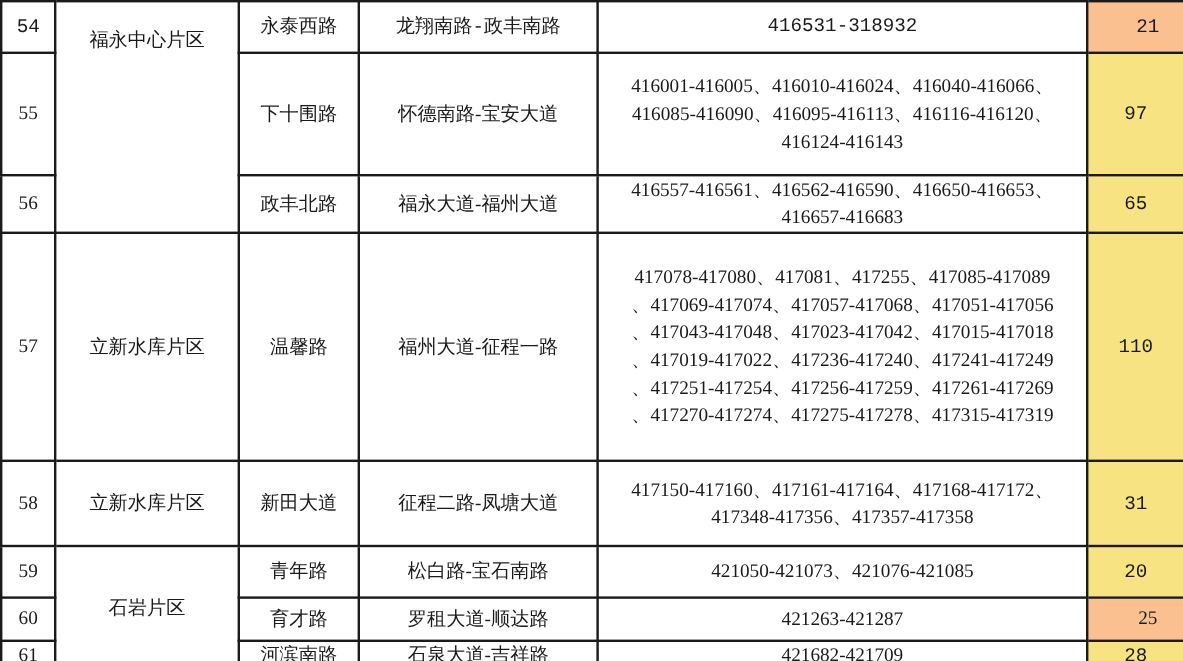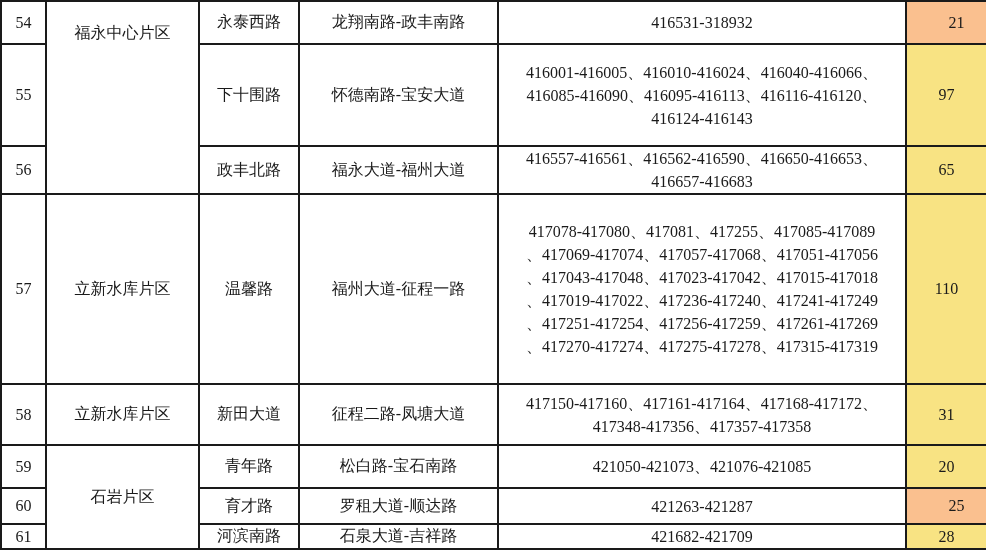--- a/index.html
+++ b/index.html
@@ -34,38 +34,38 @@
     overflow: hidden;
     padding: 0 2px;
   }
   td.no {
     background: var(--row-header-bg);
     font-size: 17px;
   }
   td.count {
     font-size: 17px;
   }
-  td.count.yellow { background: var(--count-yellow); }
+  td.count.yellow { background: var(--count-yellow); font-family: Liberation Mono, monospace; }
   td.count.orange { background: var(--count-orange); padding-left: 22px; }
   td.district.top-aligned { vertical-align: top; padding: 16px; }
   .district-top-label {
     height: 31px;
     display: flex;
     align-items: center;
     justify-content: center;
   }
   td.ranges {
     white-space: pre-line;
     line-height: 23px;
   }
-  tr.h54 { height: 43px; }
+  tr.h54 { height: 43px; font-family: Liberation Mono, monospace; }
   tr.h55 { height: 102px; }
   tr.h56 { height: 48px; }
   tr.h57 { height: 190px; }
-  tr.h58 { height: 61px; }
+  tr.h58 { height: 71px; }
   tr.h59 { height: 43px; }
   tr.h60 { height: 36px; }
   tr.h61 { height: 16px; }
 </style>
 </head>
 <body>
 
 <table class="road-table">
   <colgroup>
     <col style="width:45px">

